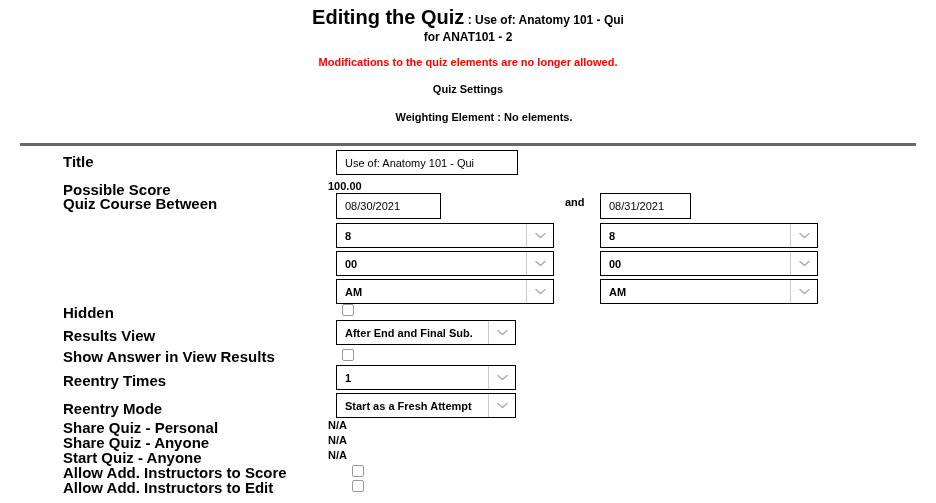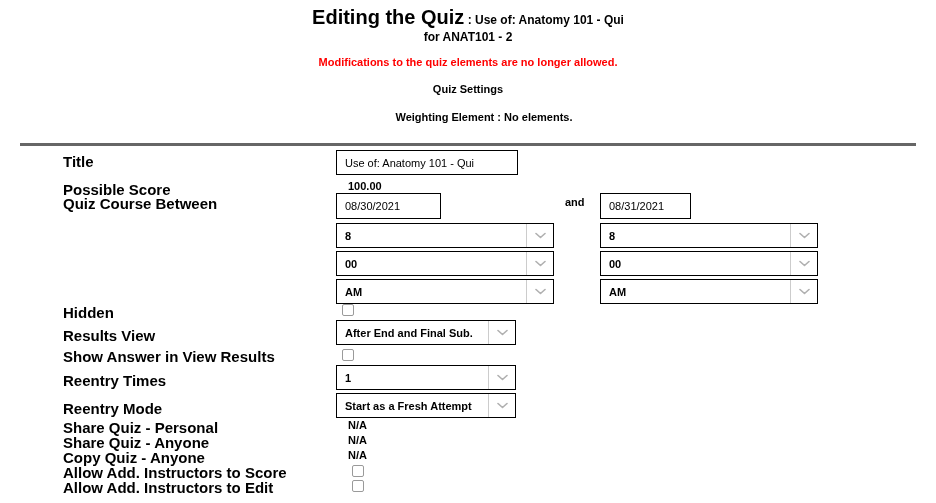--- a/index.html
+++ b/index.html
@@ -82,21 +82,21 @@
   }
   .label {
     position: absolute;
     left: 63px;
     font-size: 15px;
     font-weight: bold;
     white-space: nowrap;
   }
   .value-text {
     position: absolute;
-    left: 348px;
+    left: 328px;
     font-size: 11px;
     font-weight: bold;
     white-space: nowrap;
     text-align: right;
   }
   .and-label {
     position: absolute;
     left: 565px;
     font-size: 11px;
     font-weight: bold;
@@ -275,21 +275,21 @@
         </svg>
     </span>
   </div>
 
   <div class="label" style="top:271px;">Share Quiz - Personal</div>
   <div class="value-text" style="top:271px;">N/A</div>
 
   <div class="label" style="top:286px;">Share Quiz - Anyone</div>
   <div class="value-text" style="top:286px;">N/A</div>
 
-  <div class="label" style="top:301px;">Copy Quiz - Anyone</div>
+  <div class="label" style="top:301px;">Start Quiz - Anyone</div>
   <div class="value-text" style="top:301px;">N/A</div>
 
   <div class="label" style="top:316px;">Allow Add. Instructors to Score</div>
   <div class="cbox" style="left:352px; top:317px;"></div>
 
   <div class="label" style="top:331px;text-align:center;">Allow Add. Instructors to Edit</div>
   <div class="cbox" style="left:352px; top:332px;"></div>
 
 </div>
 

